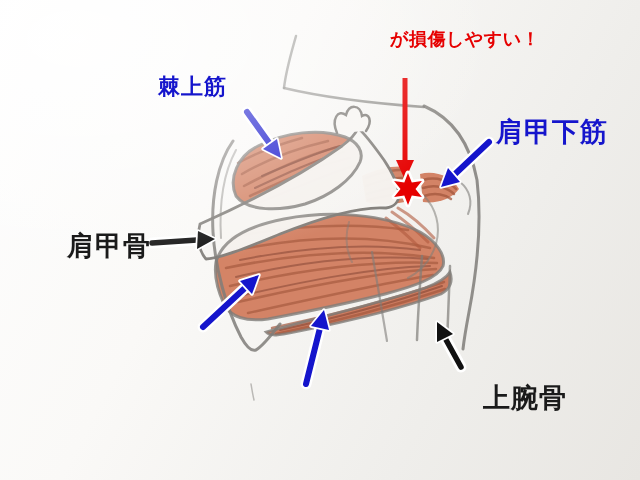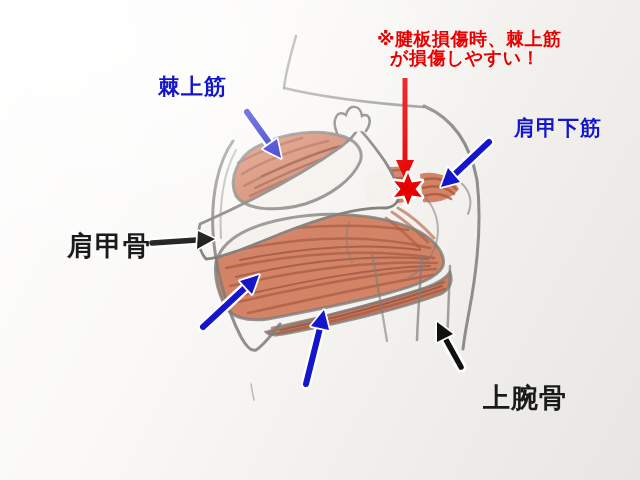--- a/index.html
+++ b/index.html
@@ -113,22 +113,21 @@
       <polygon points="324,310 329,330 311,326" fill="#1515cc" stroke="#ffffff" stroke-width="3.5" paint-order="stroke" stroke-linejoin="round"></polygon>
     </g>
     <g>
       <line x1="461" y1="367" x2="445" y2="338" stroke="#ffffff" stroke-width="11" stroke-linecap="round"></line>
       <line x1="461" y1="367" x2="445" y2="338" stroke="#111111" stroke-width="5.5" stroke-linecap="round"></line>
       <polygon points="437,322 453,334 437,342" fill="#111111" stroke="#ffffff" stroke-width="3.5" paint-order="stroke" stroke-linejoin="round"></polygon>
     </g>
   </svg>
 
   <div class="note">
-    <span class="l1">※腱板損傷時、棘上筋</span>
     <span class="l2">が損傷しやすい！</span>
   </div>
 
   <div class="label blue" style="left:158px;top:72px;">棘上筋</div>
-  <div class="label blue" style="left:514px;top:114px;font-size:21px;">肩甲下筋</div>
+  <div class="label blue" style="left:496px;top:114px;font-size:27px;">肩甲下筋</div>
   <div class="label black" style="left:55px;top:228px;">肩甲骨</div>
   <div class="label black" style="left:471px;top:380px;">上腕骨</div>
 
 </div>
 
 </body></html>

